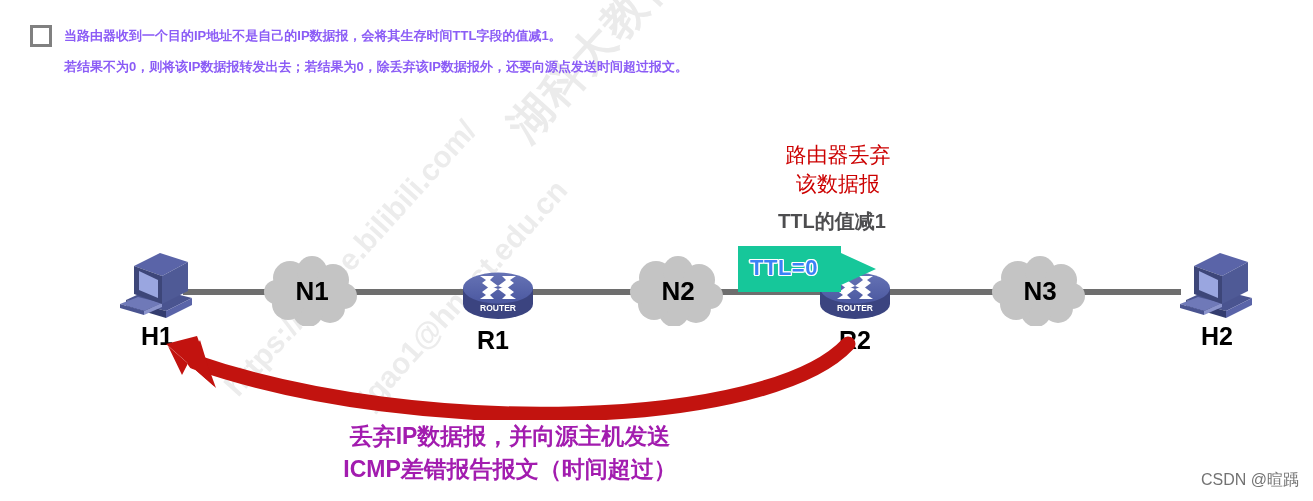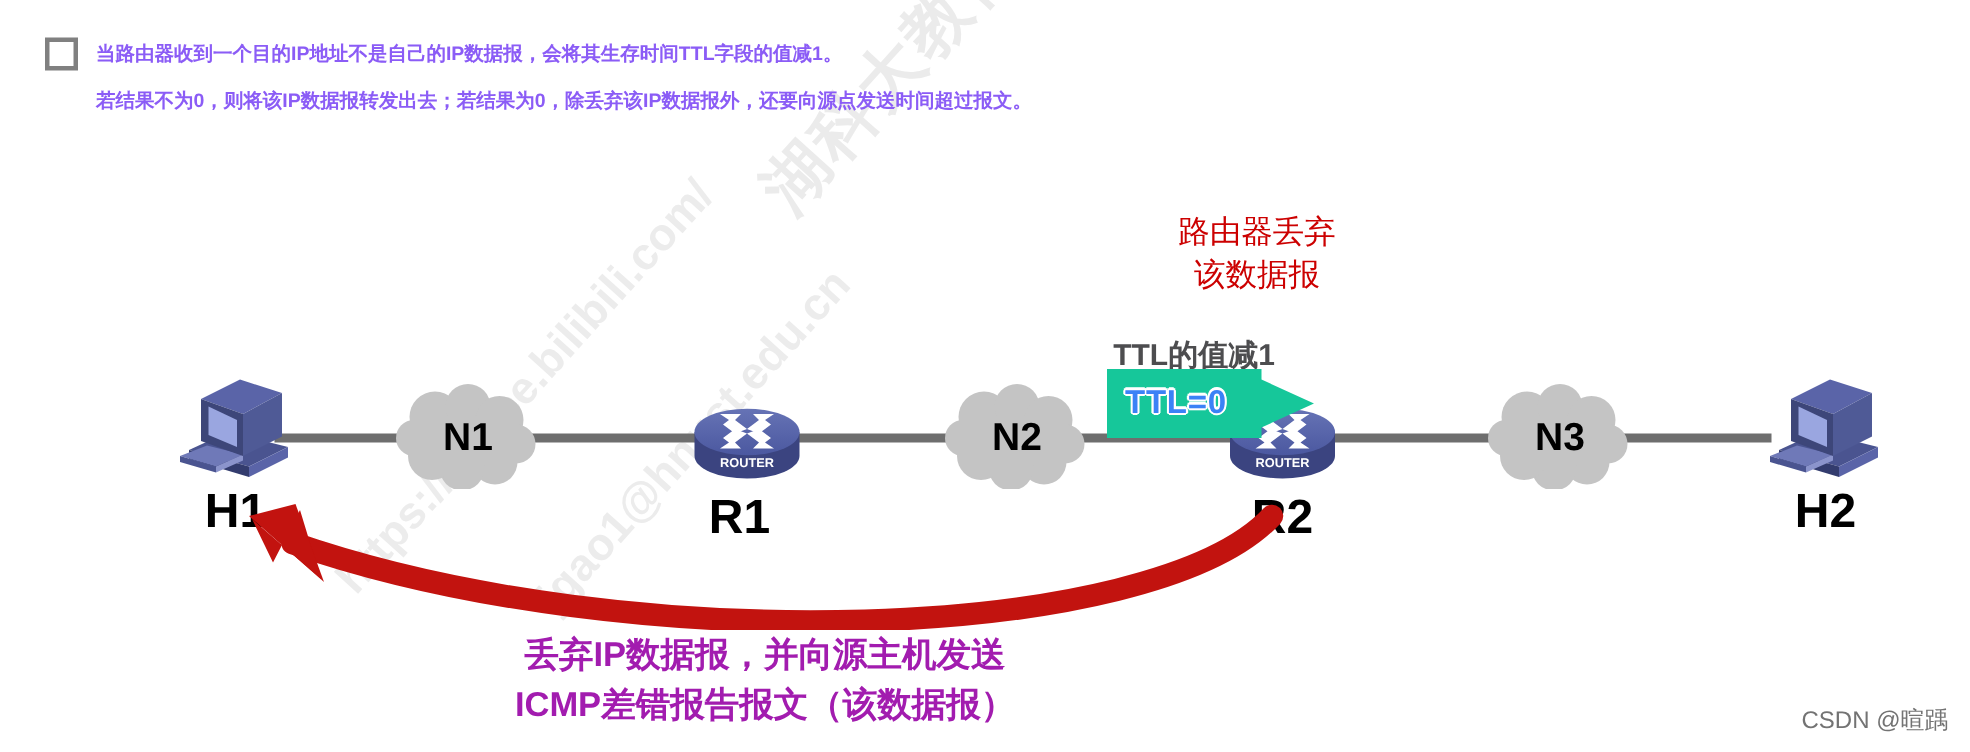--- a/index.html
+++ b/index.html
@@ -69,21 +69,21 @@
 
   
   .diagram{ position:absolute; left:0; top:0; width:1313px; height:501px; z-index:3; }
 
   .link{
     position:absolute; height:6px; background:#6e6e6e; top:289px;
   }
 
   .node-label{
     position:absolute;
-    font-size:32px; font-weight:bold; color:#000000;
+    font-size:25px; font-weight:bold; color:#000000;
     text-align:center; white-space:nowrap;
   }
 
   .cloud{ position:absolute; }
   .cloud .cl-text{
     position:absolute; left:0; top:0; width:100%; height:100%;
     display:flex; align-items:center; justify-content:center;
     font-size:26px; font-weight:bold; color:#000000;
   }
 
@@ -299,22 +299,22 @@
       <path d="M0,0 L103,0 L103,7 L138,23 L103,39 L103,46 L0,46 Z" fill="#16c79a"></path>
     </svg>
     <div class="ttl-text">TTL=0</div>
   </div>
 
   <div class="ann-red" style="left:718px; top:140px; width:240px;">
     <div>路由器丢弃</div>
     <div>该数据报</div>
   </div>
 
-  <div class="ann-gray" style="left:676px; top:208px; width:240px;margin-top:15px;">TTL的值减1</div>
+  <div class="ann-gray" style="left:712px; top:208px; width:240px;">TTL的值减1</div>
 
   <div class="ann-bottom" style="left:300px; top:420px; width:420px;">
     <div>丢弃IP数据报，并向源主机发送</div>
-    <div>ICMP差错报告报文（该数据报）</div>
+    <div>ICMP差错报告报文（时间超过）</div>
   </div>
 
   <div class="csdn">CSDN @暄踽</div>
 
 </div>
 
 </body></html>

